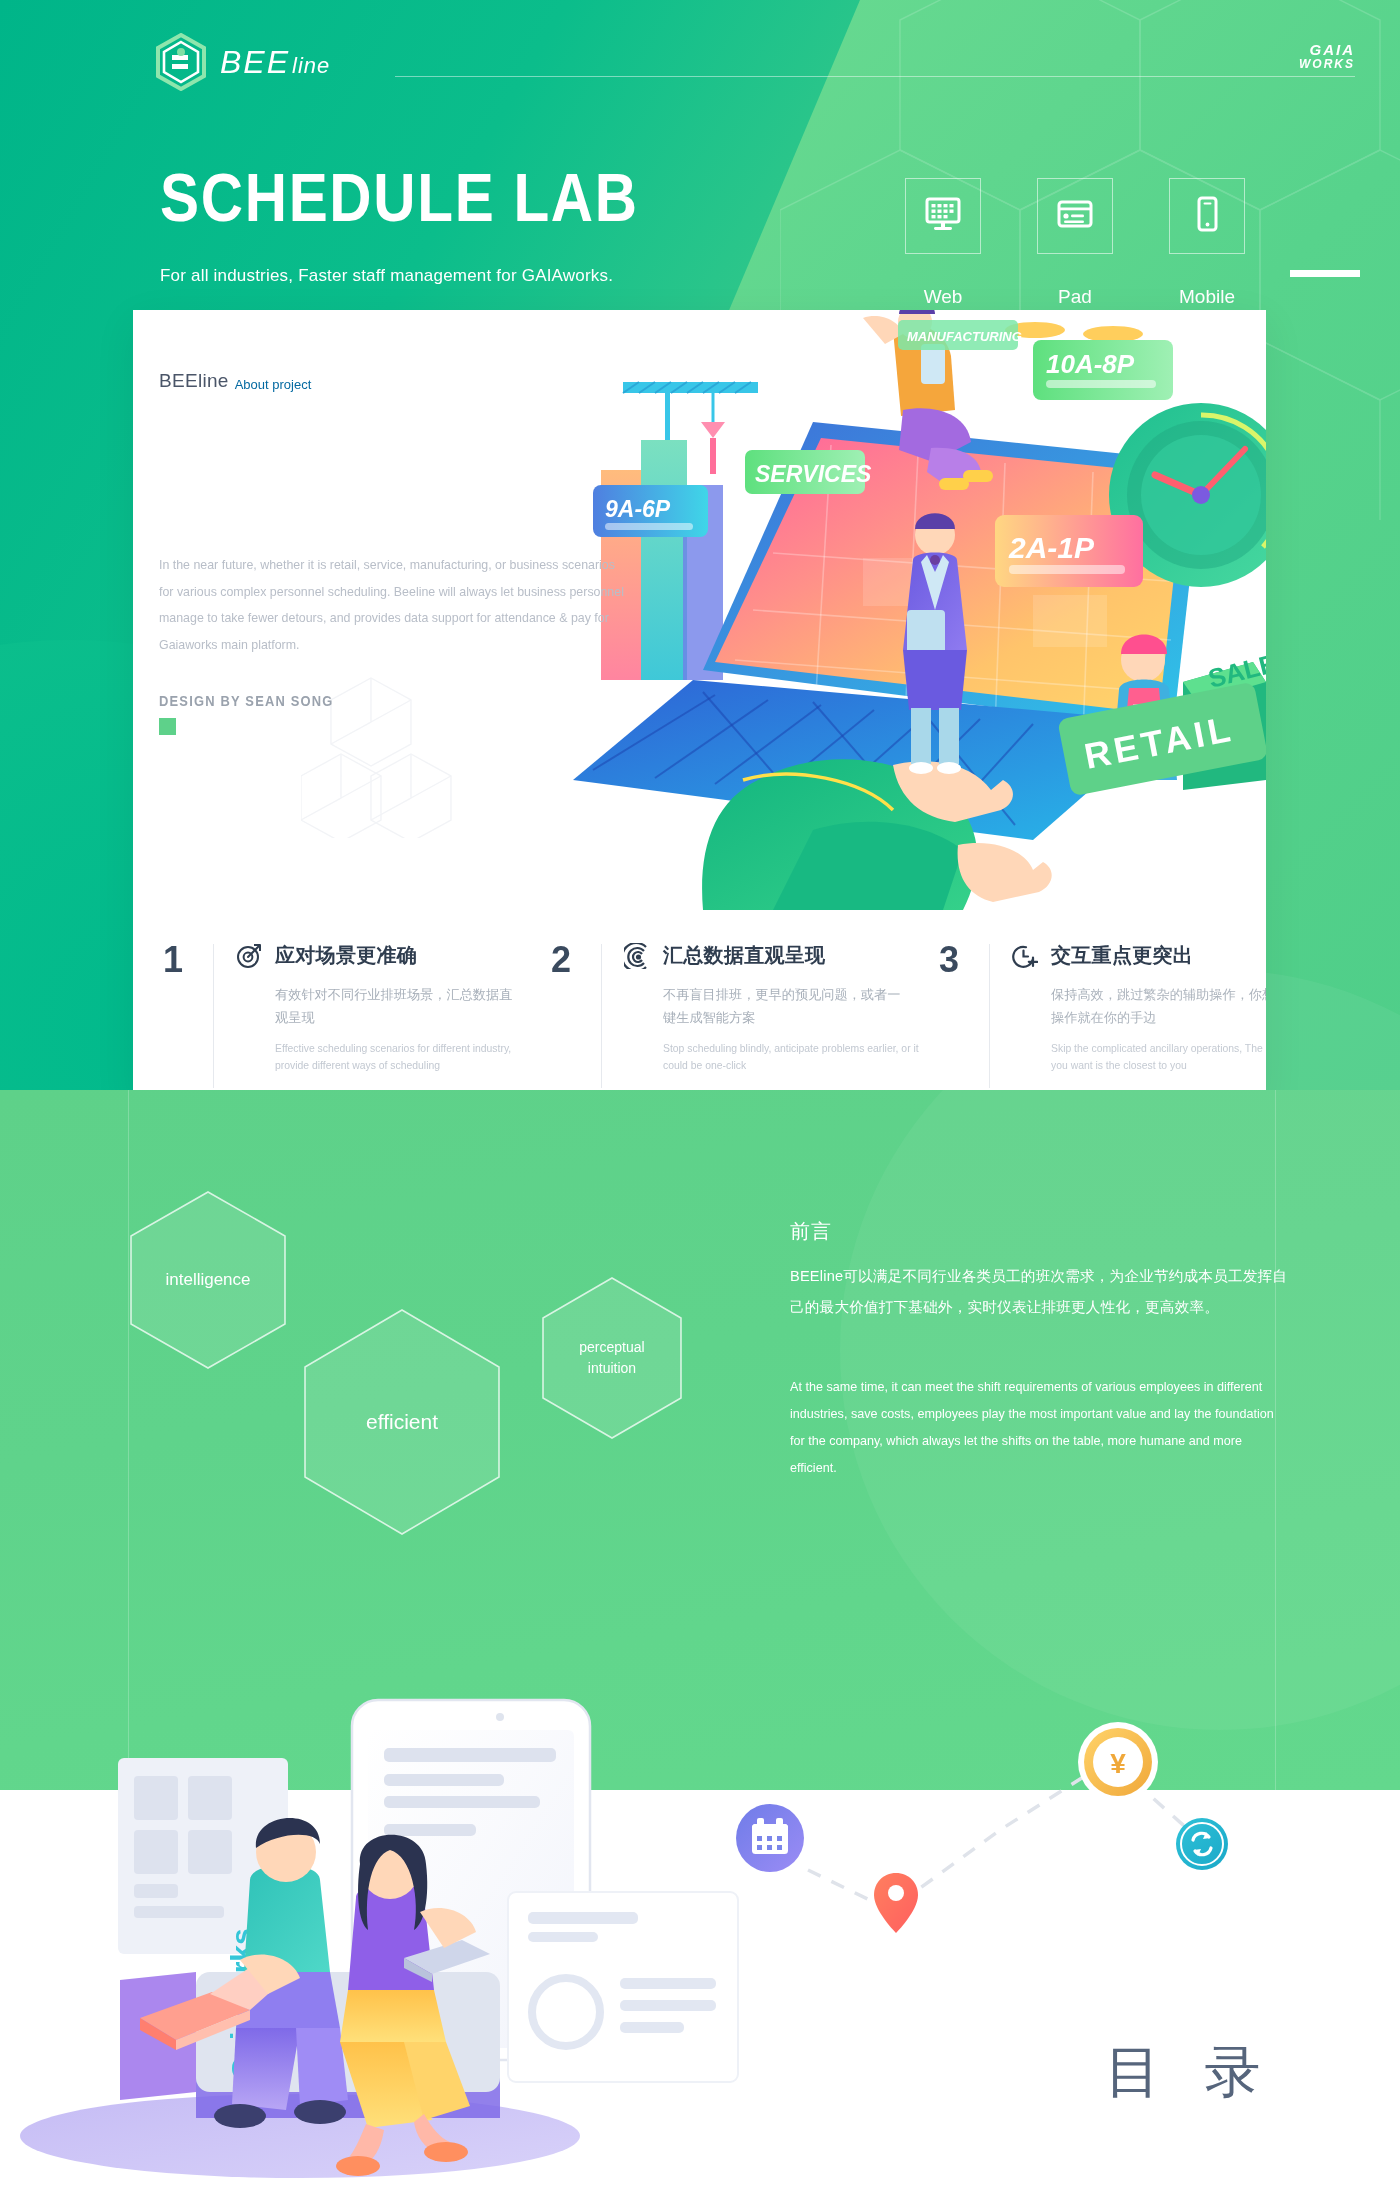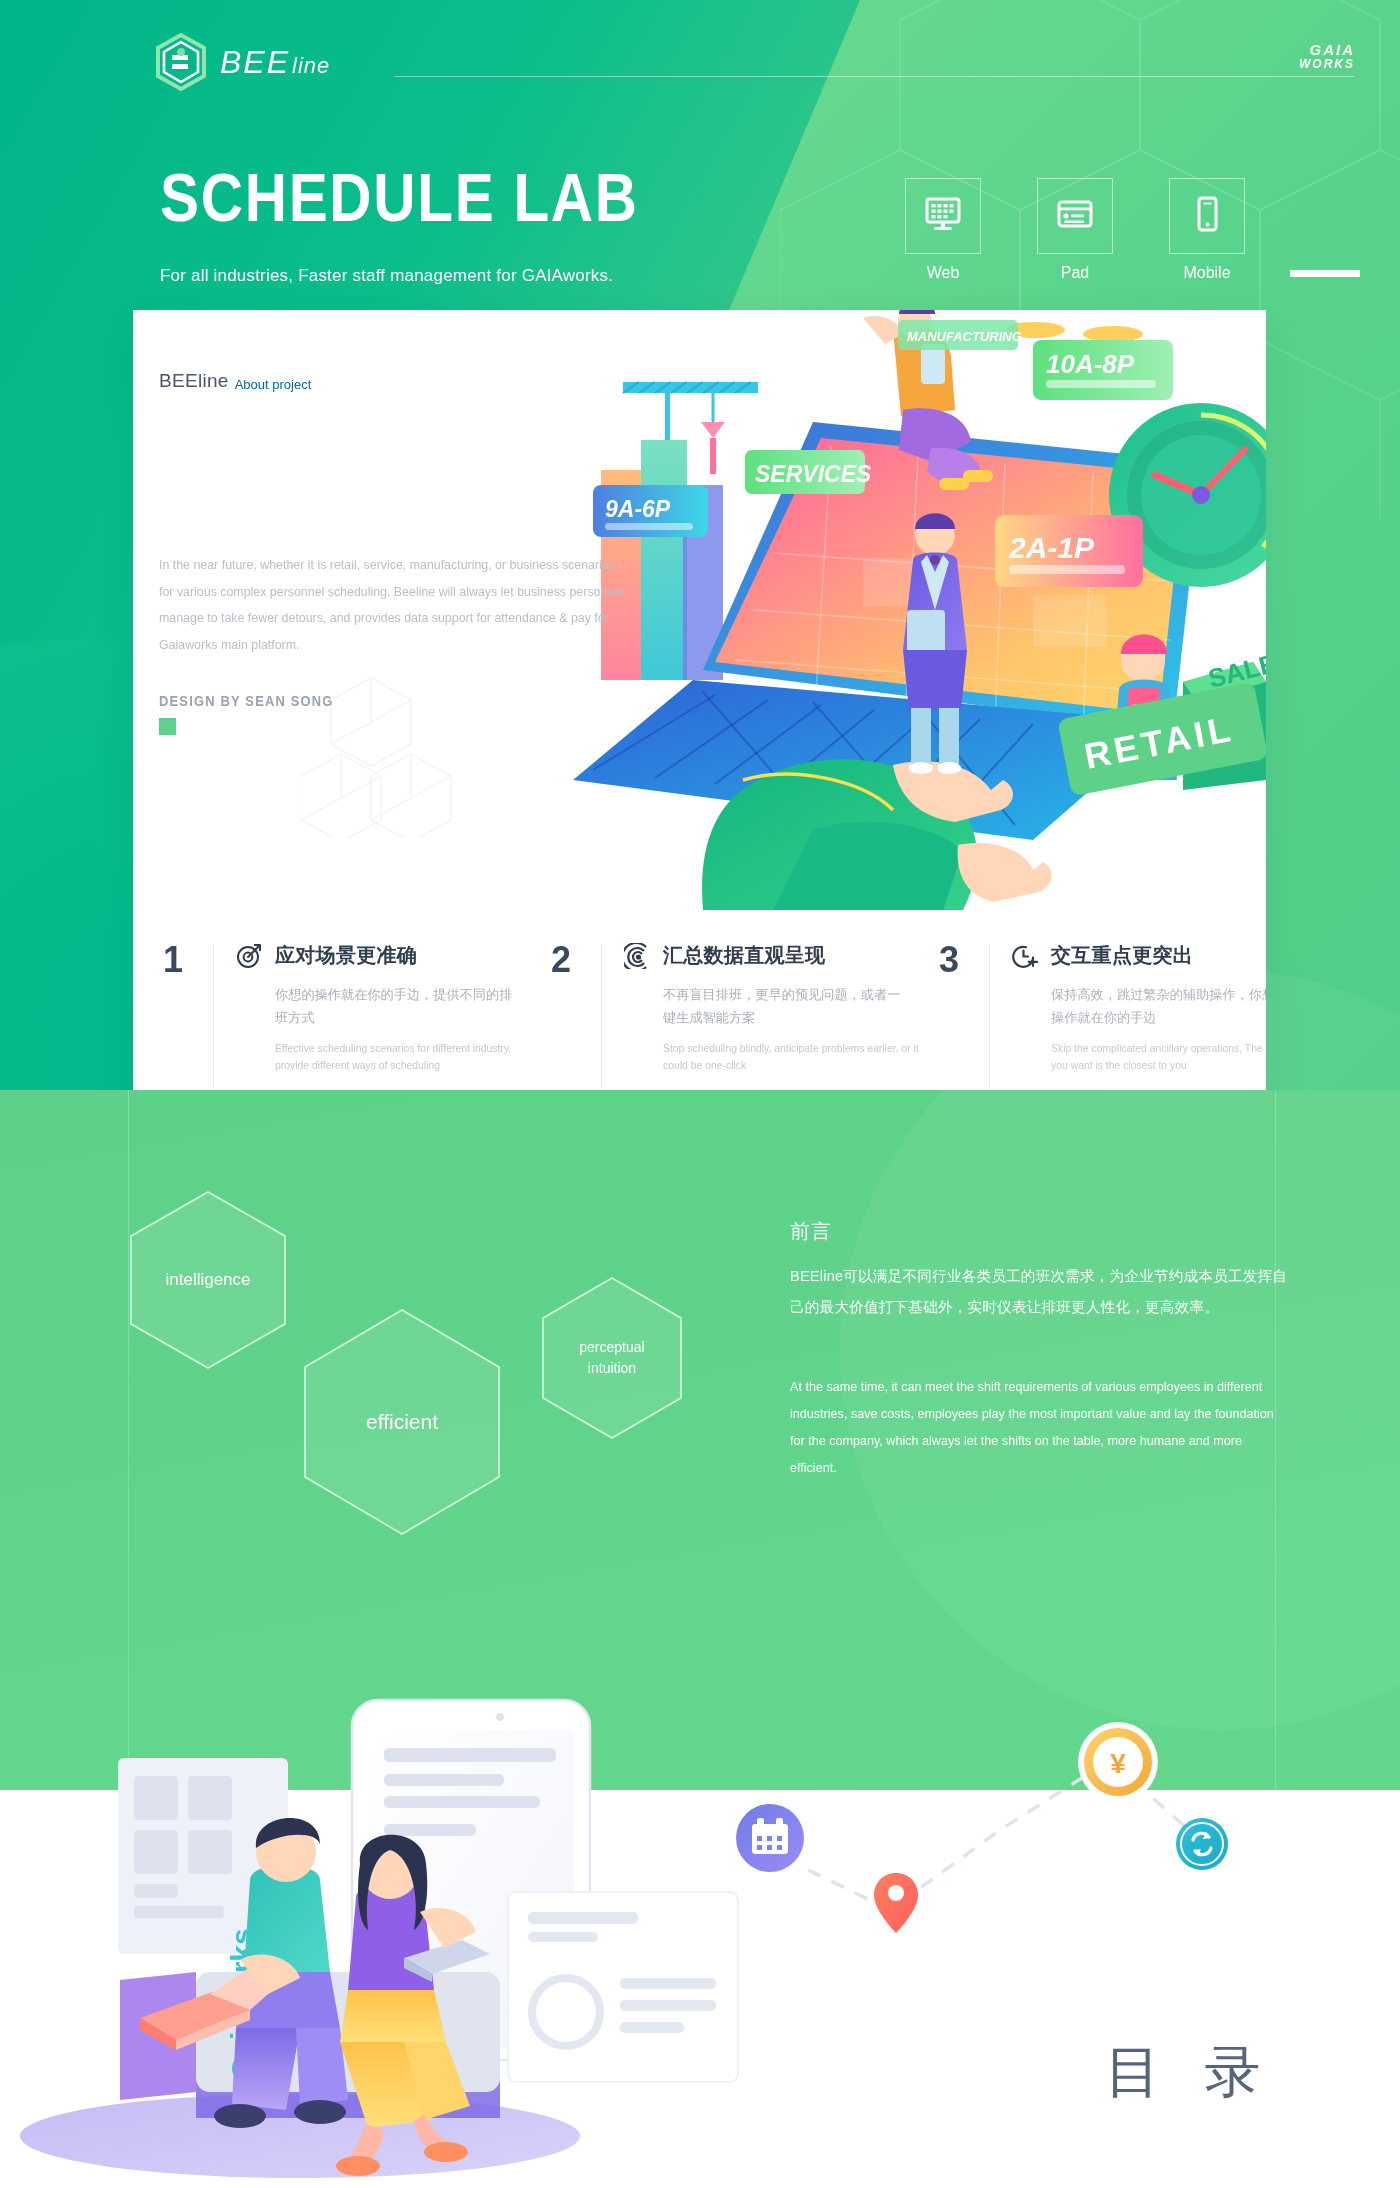--- a/index.html
+++ b/index.html
@@ -53,21 +53,21 @@
     color:#ffffff; letter-spacing:2px; font-family:"Liberation Sans", sans-serif;
     transform:scaleX(.86); transform-origin:left center; }
   .hero-sub { position:absolute; left:160px; top:266px; font-size:17px; color:#ffffff; letter-spacing:.2px; }
 
   
   .devices { position:absolute; left:905px; top:178px; display:flex; gap:56px; }
   .device { width:76px; display:flex; flex-direction:column; align-items:center; }
   .device-box { width:76px; height:76px; border:1px solid rgba(255,255,255,.55);
     display:flex; align-items:center; justify-content:center; }
   .device-box svg { width:42px; height:42px; }
-  .device-label { margin-top:10px; font-size:16px; color:#ffffff; }
+  .device-label { margin-top:32px; font-size:19px; color:#ffffff; }
   .hero-dash { position:absolute; left:1290px; top:270px; width:70px; height:7px; background:#ffffff; }
 
   
   .card { position:absolute; left:133px; top:310px; width:1133px; height:790px;
     background:#ffffff; box-shadow:0 12px 40px rgba(0,0,0,.07); overflow:hidden; }
   .card-inner { position:relative; width:100%; height:100%; }
 
   .brand-row { position:absolute; left:26px; top:60px; display:flex; align-items:flex-end; gap:6px; }
   .brand-name { font-size:19px; color:#4a5568; letter-spacing:.3px; }
   .brand-tag { font-size:13px; color:#0369a1; }
@@ -458,21 +458,21 @@
               <span class="f-icon">
                 <svg viewBox="0 0 26 26">
                   <circle cx="12" cy="14" r="10" fill="none" stroke="#2f3d4f" stroke-width="2"></circle>
                   <circle cx="12" cy="14" r="4.4" fill="none" stroke="#2f3d4f" stroke-width="2"></circle>
                   <path d="M12 14 L23 3" stroke="#2f3d4f" stroke-width="2" stroke-linecap="round"></path>
                   <path d="M18 2 L24 2 L24 8" fill="none" stroke="#2f3d4f" stroke-width="2" stroke-linejoin="round"></path>
                 </svg>
               </span>
               <span class="f-title">应对场景更准确</span>
             </div>
-            <div class="f-cn">你想的操作就在你的手边，提供不同的排班方式</div>
+            <div class="f-cn">有效针对不同行业排班场景，汇总数据直观呈现</div>
             <div class="f-en">Effective scheduling scenarios for different industry, provide different ways of scheduling</div>
           </div>
         </div>
 
         <div class="feature">
           <div class="f-num">2</div>
           <div class="f-sep"></div>
           <div class="f-body">
             <div class="f-head">
               <span class="f-icon">

